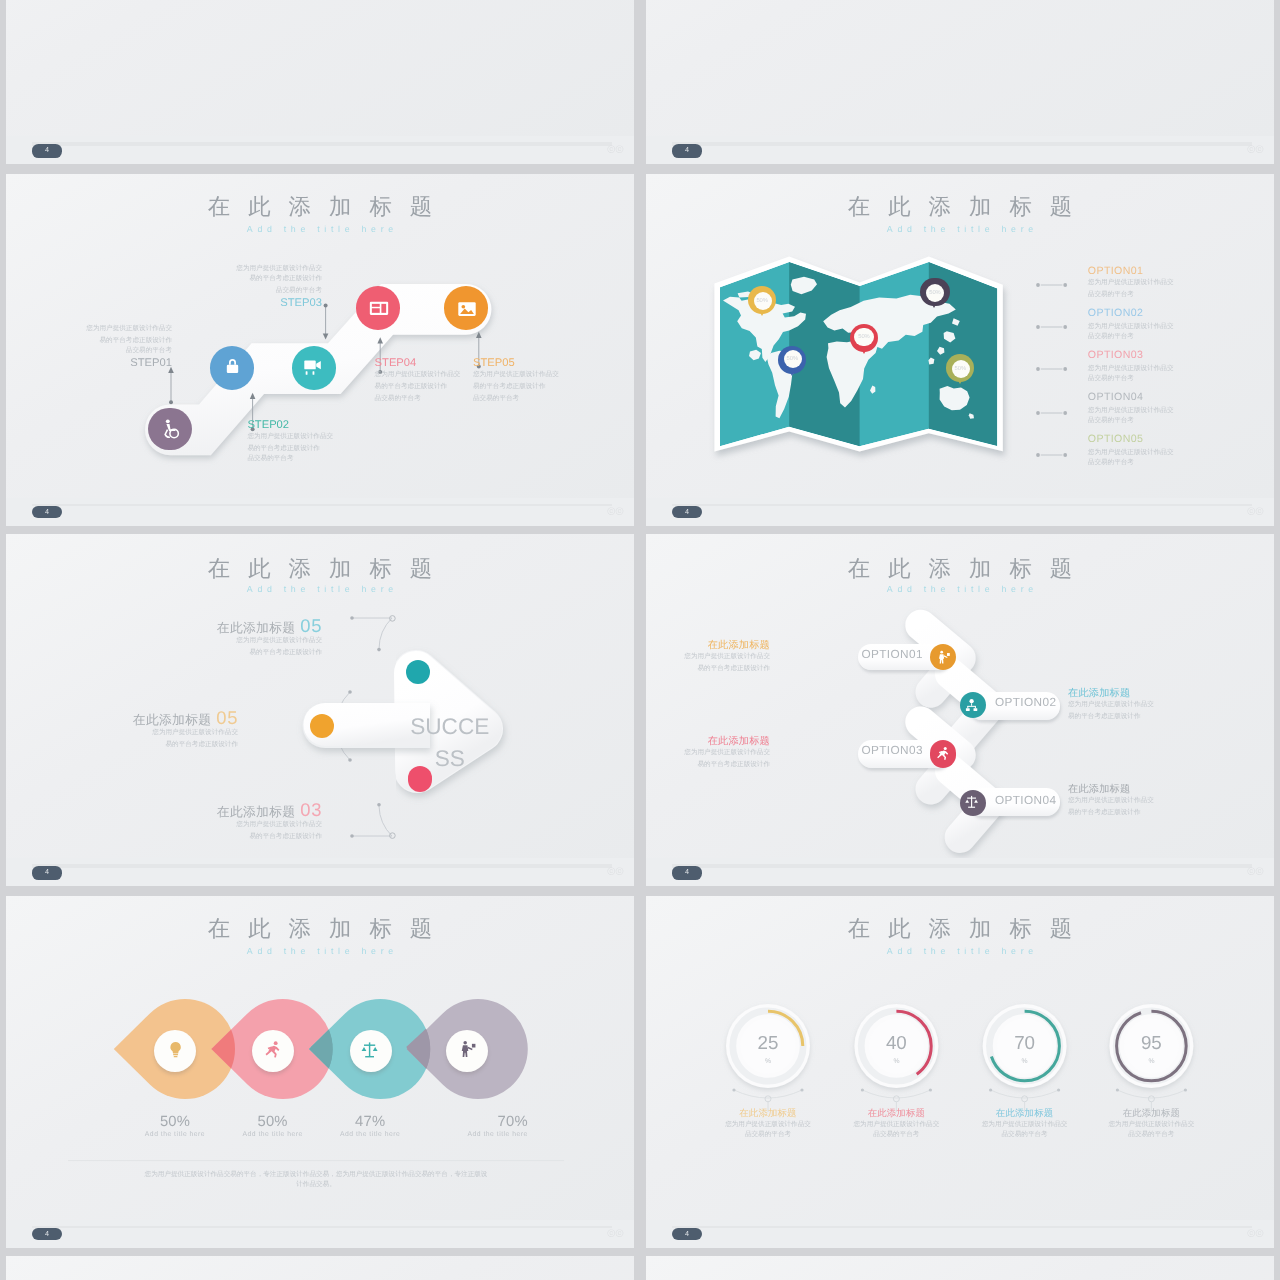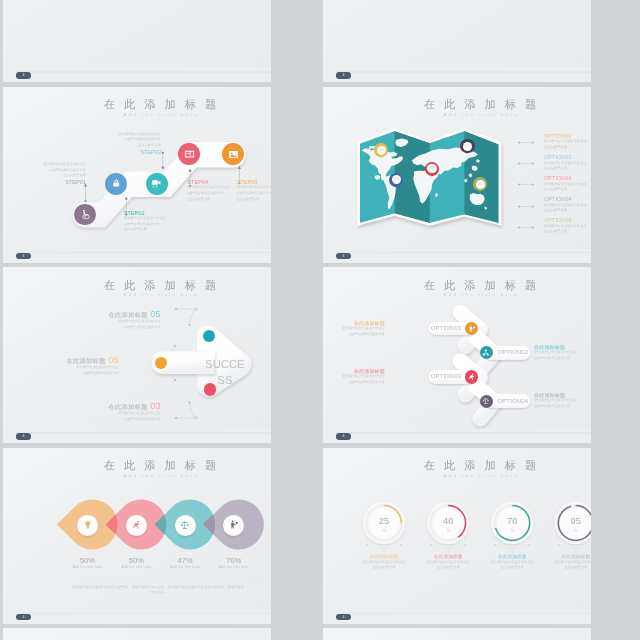--- a/index.html
+++ b/index.html
@@ -1,19 +1,19 @@
 <!DOCTYPE html>
 <html><head>
 <meta charset="utf-8">
 <style>
   html,body{margin:0;padding:0;background:#d2d3d6;width:640px;height:640px;overflow:hidden;
     font-family:"Liberation Sans",sans-serif;}
   #page{position:absolute;left:0;top:-94px;width:640px;}
   .row{position:relative;width:640px;height:180.5px;}
-  .slide{position:absolute;top:0;width:268px;height:176px;overflow:hidden;}
+  .slide{position:absolute;top:0;width:314px;height:176px;overflow:hidden;}
   .c0{left:3px;} .c1{left:323px;}
   .canvas{position:absolute;left:0;top:0;width:314px;height:162px;overflow:hidden;
      background:linear-gradient(150deg,#f4f5f6 0%,#eeeff1 40%,#e9ebed 100%);}
   .footer{position:absolute;left:0;bottom:0;width:314px;height:14px;background:#eceef0;}
   .fbar{position:absolute;left:13px;right:11px;top:3px;height:1.6px;background:#e4e6e8;}
   .badge{position:absolute;left:13px;top:4.2px;width:15px;height:6.4px;border-radius:3.2px;
      background:#4e5d6e;color:#dfe3e7;font-size:3.6px;line-height:6.4px;text-align:center;}
   .wm{position:absolute;right:5px;top:4px;font-size:4px;color:#dcdee0;letter-spacing:.2px;}
 
   .title{position:absolute;left:0;width:314px;text-align:center;color:#9ca2a8;font-size:11.2px;
@@ -607,21 +607,21 @@
           <div class="cap7">Add the title here</div>
         </div>
         <div class="abs" style="left:103.3px;top:109px;width:60px;text-align:center">
           <div class="pct7">50%</div>
           <div class="cap7">Add the title here</div>
         </div>
         <div class="abs" style="left:152.1px;top:109px;width:60px;text-align:center">
           <div class="pct7">47%</div>
           <div class="cap7">Add the title here</div>
         </div>
-        <div class="abs" style="left:200.9px;top:109px;width:60px;text-align:center">
+        <div class="abs" style="left:200.9px;top:109px;width:60px;text-align:right">
           <div class="pct7">70%</div>
           <div class="cap7">Add the title here</div>
         </div>
         <div class="abs" style="left:31px;top:137.2px;width:248px;text-align:center">
           <div class="cnb" style="white-space:normal">您为用户提供正版设计作品交易的平台，专注正版设计作品交易，您为用户提供正版设计作品交易的平台，专注正版设</div>
           <div class="cnb">计作品交易。</div>
         </div>
       </div>
       <div class="footer">
         <div class="fbar"></div>

